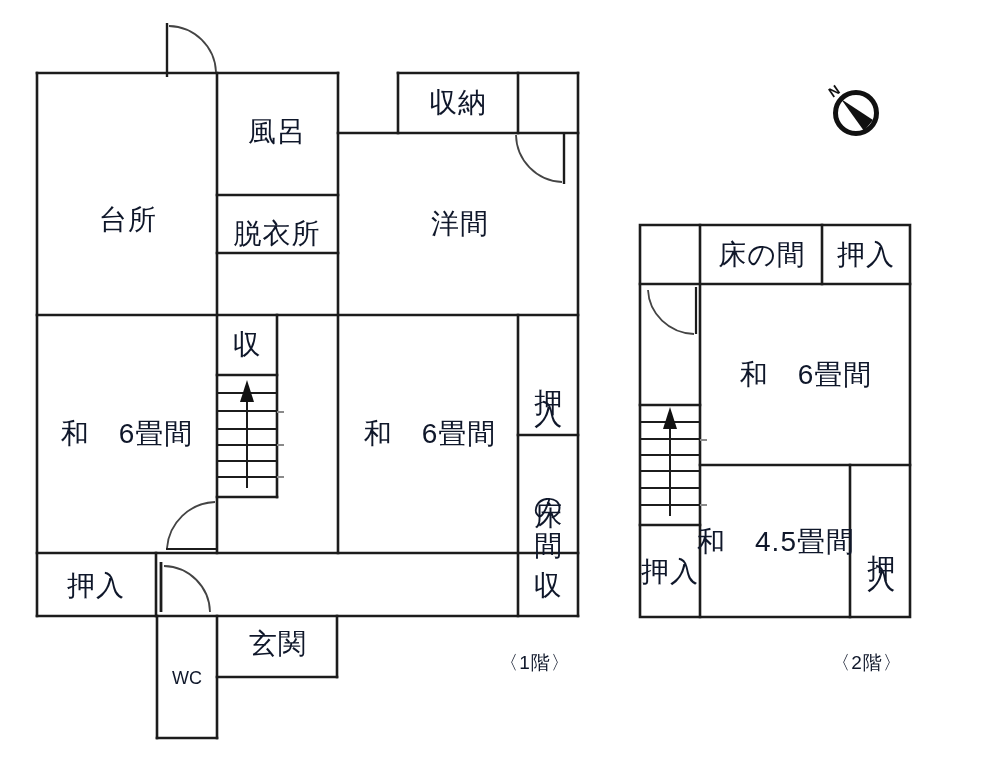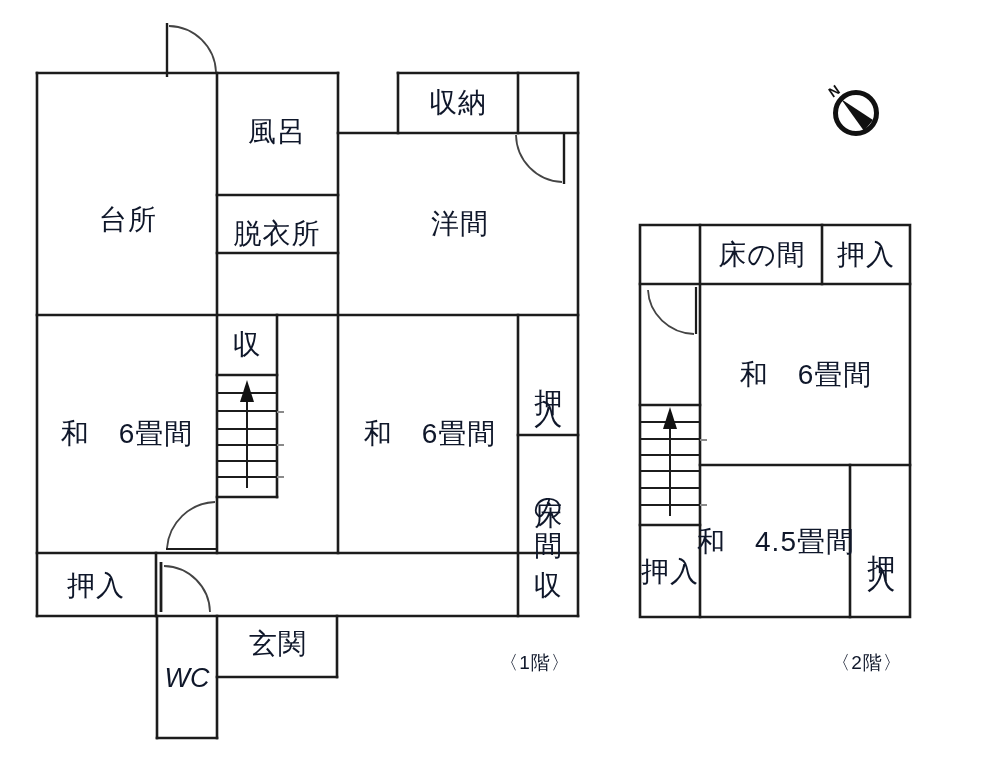--- a/index.html
+++ b/index.html
@@ -9,21 +9,21 @@
   }
   #plan-svg{position:absolute;left:0;top:0;}
   .lbl{
     position:absolute;transform:translate(-50%,-50%);
     font-size:28px;line-height:1.05;white-space:nowrap;
     color:#0f172a;letter-spacing:1px;text-align:right;
   }
   .v{writing-mode:vertical-rl;text-orientation:upright;}
   .sp10{letter-spacing:10px;}
   .sp8{letter-spacing:8px;}
-  .small{font-size:27px;letter-spacing:0;font-style:italic;}
+  .small{font-size:18px;letter-spacing:0;}
   .caption{font-size:19px;}
 </style>
 </head>
 <body>
 
 <div id="canvas">
 
   <svg id="plan-svg" width="1000" height="768" viewBox="0 0 1000 768">
 
     <g fill="none" stroke="#1c1c1c" stroke-width="2.6" stroke-linecap="square">

